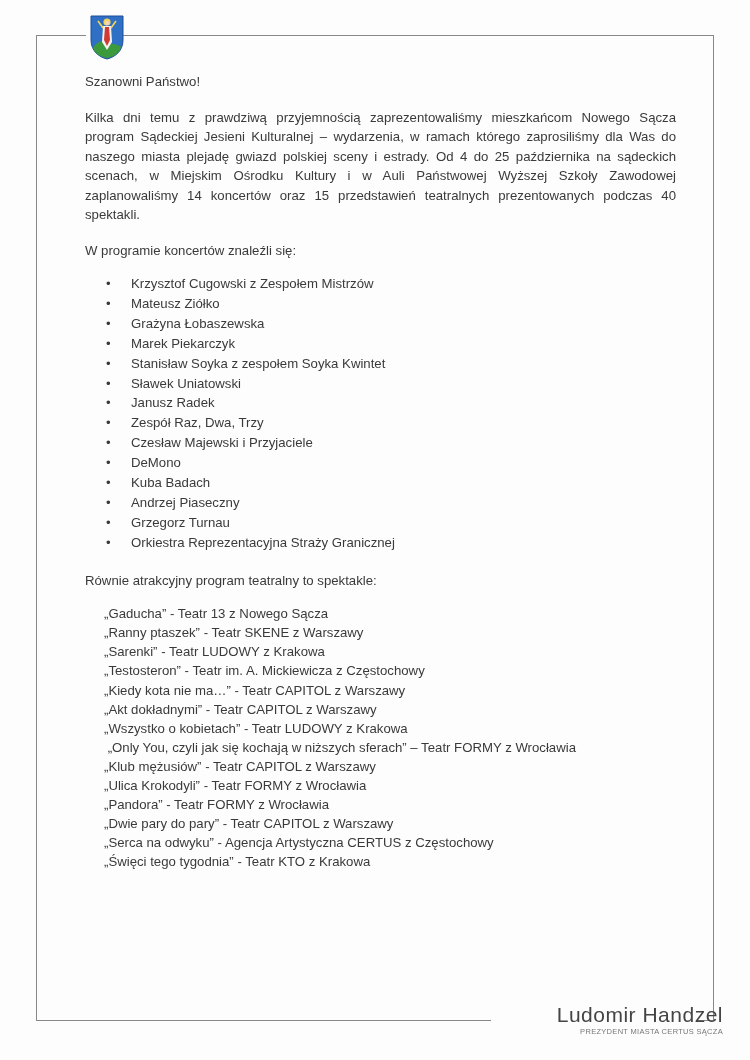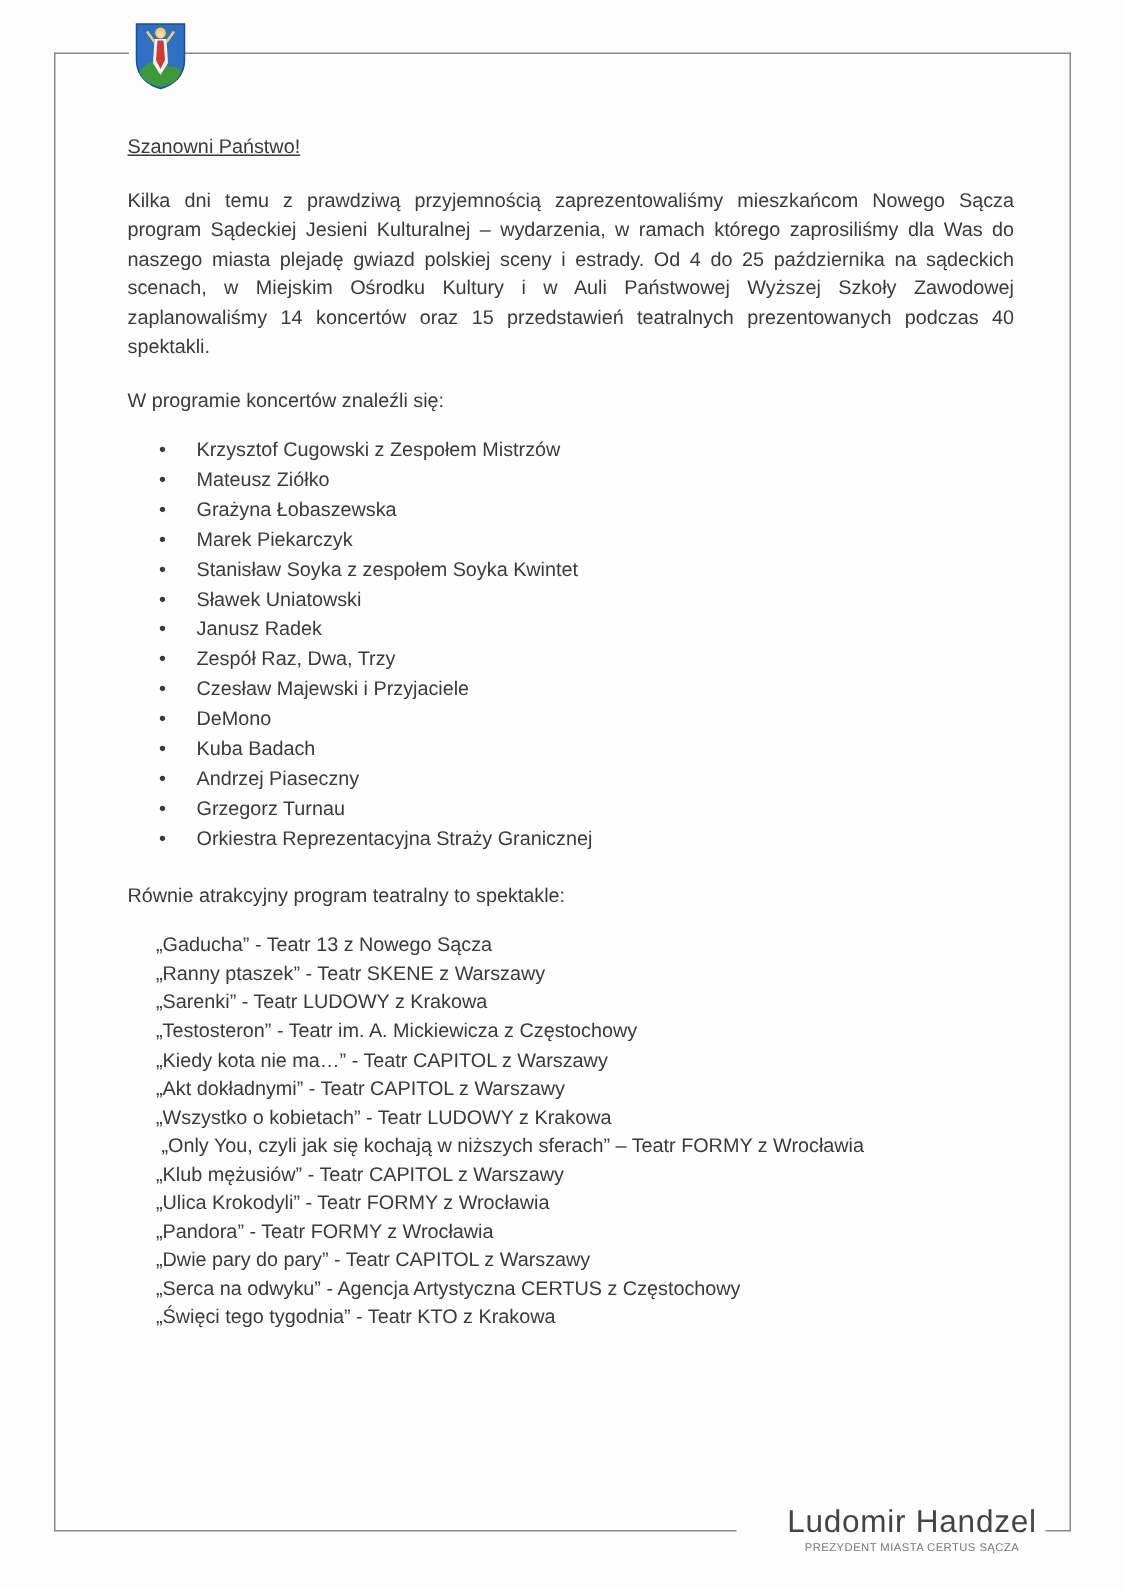--- a/index.html
+++ b/index.html
@@ -6,29 +6,29 @@
   body { width:750px; height:1060px; background:#fdfdfd; position:relative; overflow:hidden;
          font-family:"Liberation Sans", sans-serif; color:#3a3a3a; }
   .frame-top-left { position:absolute; left:36px; top:35px; width:50px; height:0; border-top:1.5px solid #888; }
   .frame-top-right { position:absolute; left:98px; top:35px; width:616px; height:0; border-top:1.5px solid #888; }
   .frame-left { position:absolute; left:36px; top:35px; height:985px; width:0; border-left:1.5px solid #888; }
   .frame-right { position:absolute; left:713px; top:35px; height:985px; width:0; border-left:1.5px solid #888; }
   .frame-bottom-left { position:absolute; left:36px; top:1020px; width:455px; height:0; border-top:1.5px solid #888; }
   .frame-bottom-right { position:absolute; left:697px; top:1020px; width:17px; height:0; border-top:1.5px solid #888; }
   .crest { position:absolute; left:90px; top:14px; width:34px; height:46px; }
   .content { position:absolute; left:85px; top:72px; width:591px; font-size:13.2px; line-height:19.5px; }
-  .greeting { margin:16px 0 16px 0;text-decoration:underline; }
+  .greeting { margin:0 0 16px 0; }
   .para { margin:0 0 16px 0; text-align:justify; }
   .heading { margin:12px 0 14px 0; }
   ul.concerts { list-style:none; margin:0 0 18px 0; padding:0; }
   ul.concerts li { position:relative; padding-left:46px; line-height:19.9px; }
   ul.concerts li .bullet { position:absolute; left:21px; top:0; }
   .plays { margin:0 0 18px 0; padding-left:19px; }
   .plays div { line-height:19.1px; }
-  .sig { position:absolute; left:508px; top:1003px; width:200px; text-align:center; }
+  .sig { position:absolute; left:523px; top:1003px; width:200px; text-align:right; }
   .sig-name { font-size:21px; color:#444; letter-spacing:0.5px; font-weight:300; line-height:24px; }
   .sig-title { font-size:7.5px; color:#777; letter-spacing:0.3px; line-height:10px; }
 </style>
 </head>
 <body>
 
 <div class="frame-top-left"></div>
 <div class="frame-top-right"></div>
 <div class="frame-left"></div>
 <div class="frame-right"></div>

